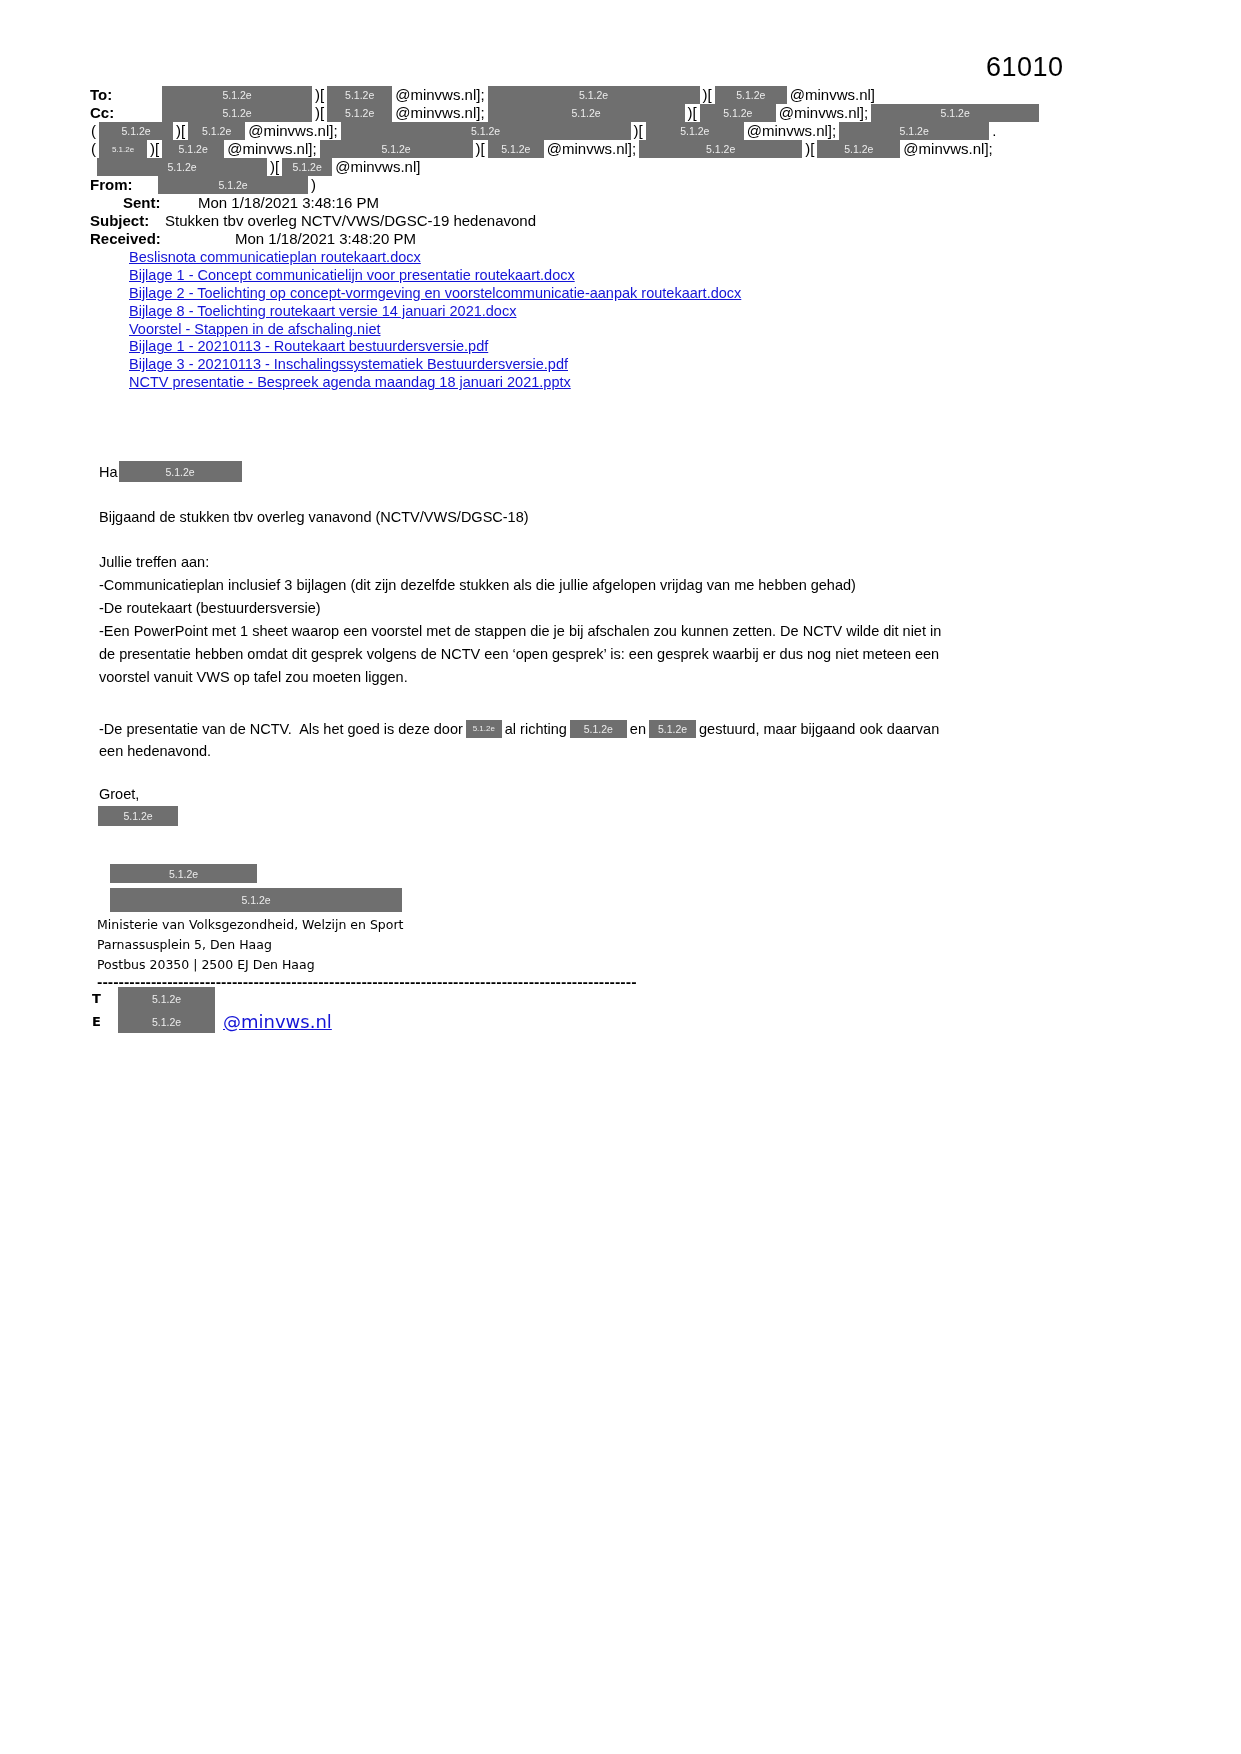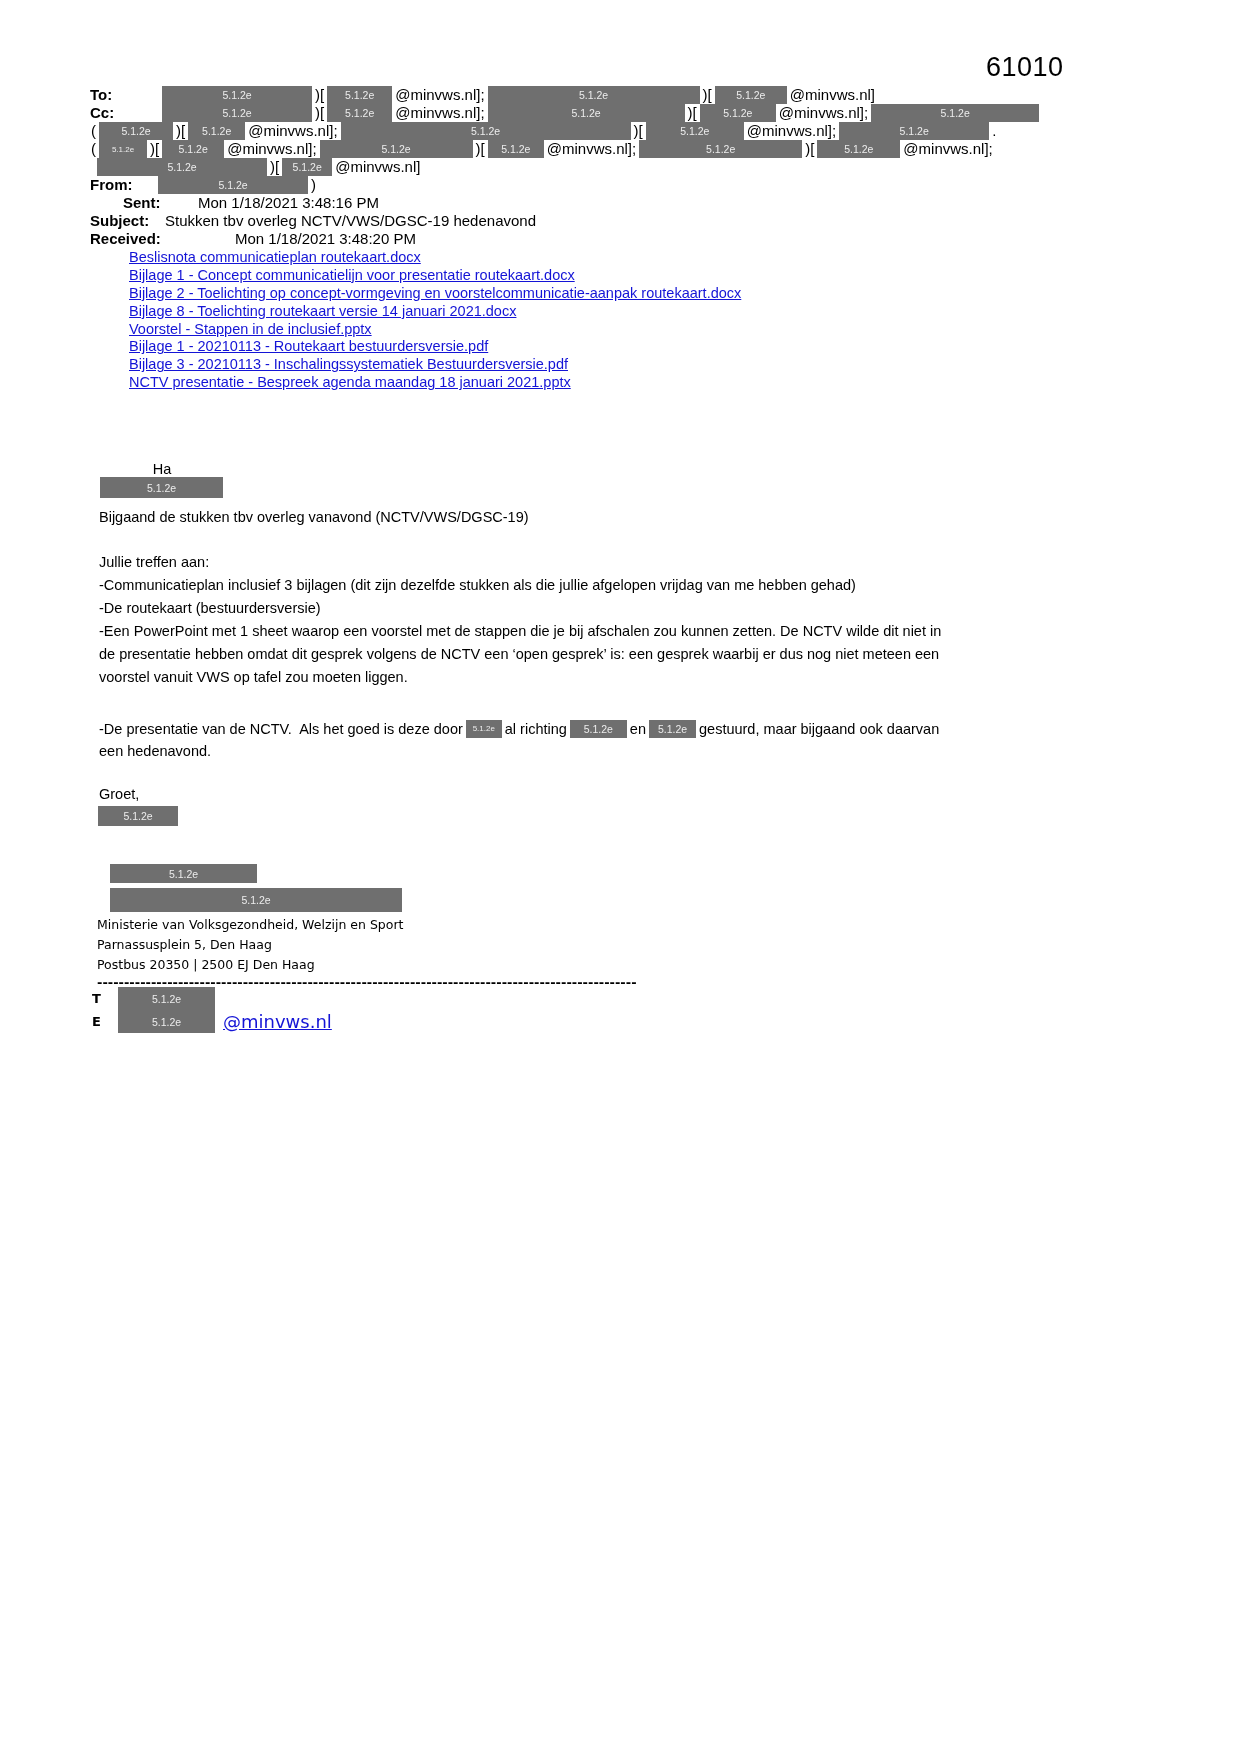--- a/index.html
+++ b/index.html
@@ -20,21 +20,21 @@
           height:18px;margin:0 2px;flex:none;}
   .rlabel{font-style:normal;font-size:10.5px;color:#ededed;font-family:"Liberation Sans",sans-serif;}
   .sm .rlabel{font-size:8px;}
 
   
   .attachments{position:absolute;left:90px;top:249px;margin-left:39px;}
   .alink{display:block;height:17.9px;font-size:14.5px;color:#1414d6;text-decoration:underline;
          white-space:pre;}
 
   
-  .body-text{font-size:14.5px;flex-direction:column;}
+  .body-text{font-size:14.5px;}
   .greeting{position:absolute;left:99px;top:461px;display:flex;align-items:center;height:21px;}
   .greeting .redact{height:21px;margin-left:1px;}
   .para-intro{position:absolute;left:99px;top:509px;}
   .body-lines{position:absolute;left:99px;top:551px;}
   .bline{height:23px;line-height:23px;white-space:pre;}
   .redacted-para{position:absolute;left:99px;top:717px;}
   .rline{display:flex;align-items:center;height:23px;white-space:pre;}
   .rline .redact{margin:0 3px;}
   .tail-line{height:23px;line-height:23px;}
   .closing{position:absolute;left:99px;top:786px;}
@@ -72,34 +72,34 @@
       <div class="hrow"><span class="hlabel" style="width: 74px; margin-left: 33px;">Sent:</span><span class="htext">Mon 1/18/2021 3:48:16 PM</span></div>
       <div class="hrow"><span class="hlabel" style="width: 74px;">Subject:</span><span class="htext">Stukken tbv overleg NCTV/VWS/DGSC-19 hedenavond</span></div>
       <div class="hrow"><span class="hlabel" style="width: 144px;">Received:</span><span class="htext">Mon 1/18/2021 3:48:20 PM</span></div>
     </div>
 
   <div class="attachments" id="attachments">
       <a class="alink" href="#">Beslisnota communicatieplan routekaart.docx</a>
       <a class="alink" href="#">Bijlage 1 - Concept communicatielijn voor presentatie routekaart.docx</a>
       <a class="alink" href="#">Bijlage 2 - Toelichting op concept-vormgeving en voorstelcommunicatie-aanpak routekaart.docx</a>
       <a class="alink" href="#">Bijlage 8 - Toelichting routekaart versie 14 januari 2021.docx</a>
-      <a class="alink" href="#">Voorstel - Stappen in de inclusief.pptx</a>
+      <a class="alink" href="#">Voorstel - Stappen in de afschaling.niet</a>
       <a class="alink" href="#">Bijlage 1 - 20210113 - Routekaart bestuurdersversie.pdf</a>
       <a class="alink" href="#">Bijlage 3 - 20210113 - Inschalingssystematiek Bestuurdersversie.pdf</a>
       <a class="alink" href="#">NCTV presentatie - Bespreek agenda maandag 18 januari 2021.pptx</a>
     </div>
 
   <div class="greeting body-text">
     <span>Ha</span>
     <span class="redact" style="width:123px">
       <i class="rlabel">5.1.2e</i>
     </span>
   </div>
 
-  <div class="para-intro body-text">Bijgaand de stukken tbv overleg vanavond (NCTV/VWS/DGSC-19)</div>
+  <div class="para-intro body-text">Bijgaand de stukken tbv overleg vanavond (NCTV/VWS/DGSC-18)</div>
 
   <div class="body-lines body-text" id="body-lines">
       <div class="bline">Jullie treffen aan:</div>
       <div class="bline">-Communicatieplan inclusief 3 bijlagen (dit zijn dezelfde stukken als die jullie afgelopen vrijdag van me hebben gehad)</div>
       <div class="bline">-De routekaart (bestuurdersversie)</div>
       <div class="bline">-Een PowerPoint met 1 sheet waarop een voorstel met de stappen die je bij afschalen zou kunnen zetten. De NCTV wilde dit niet in</div>
       <div class="bline">de presentatie hebben omdat dit gesprek volgens de NCTV een ‘open gesprek’ is: een gesprek waarbij er dus nog niet meteen een</div>
       <div class="bline">voorstel vanuit VWS op tafel zou moeten liggen.</div>
     </div>
 

